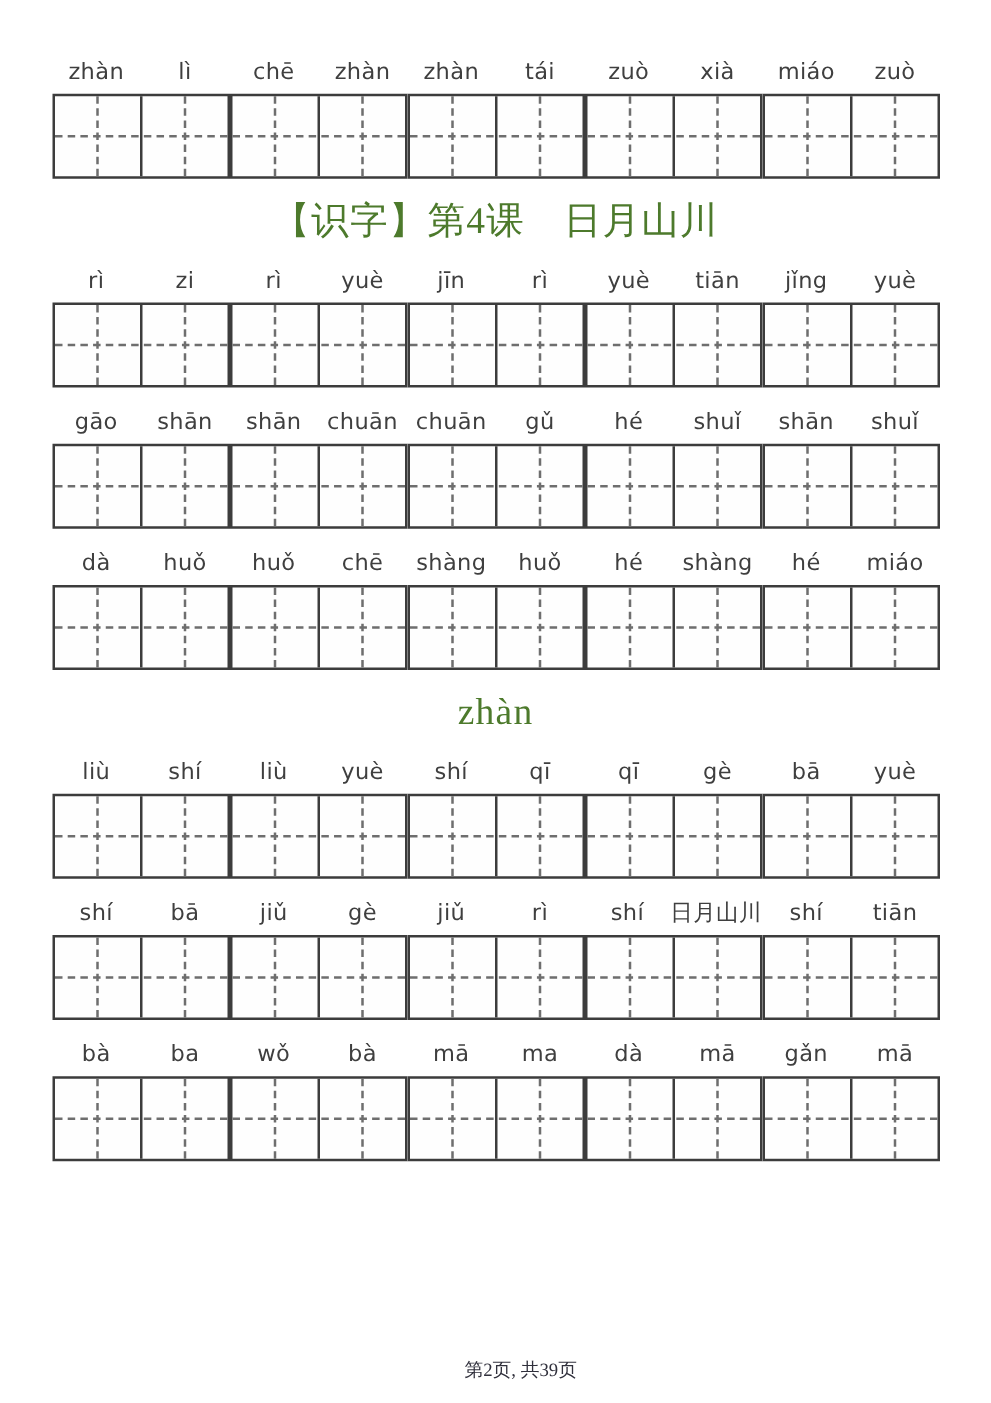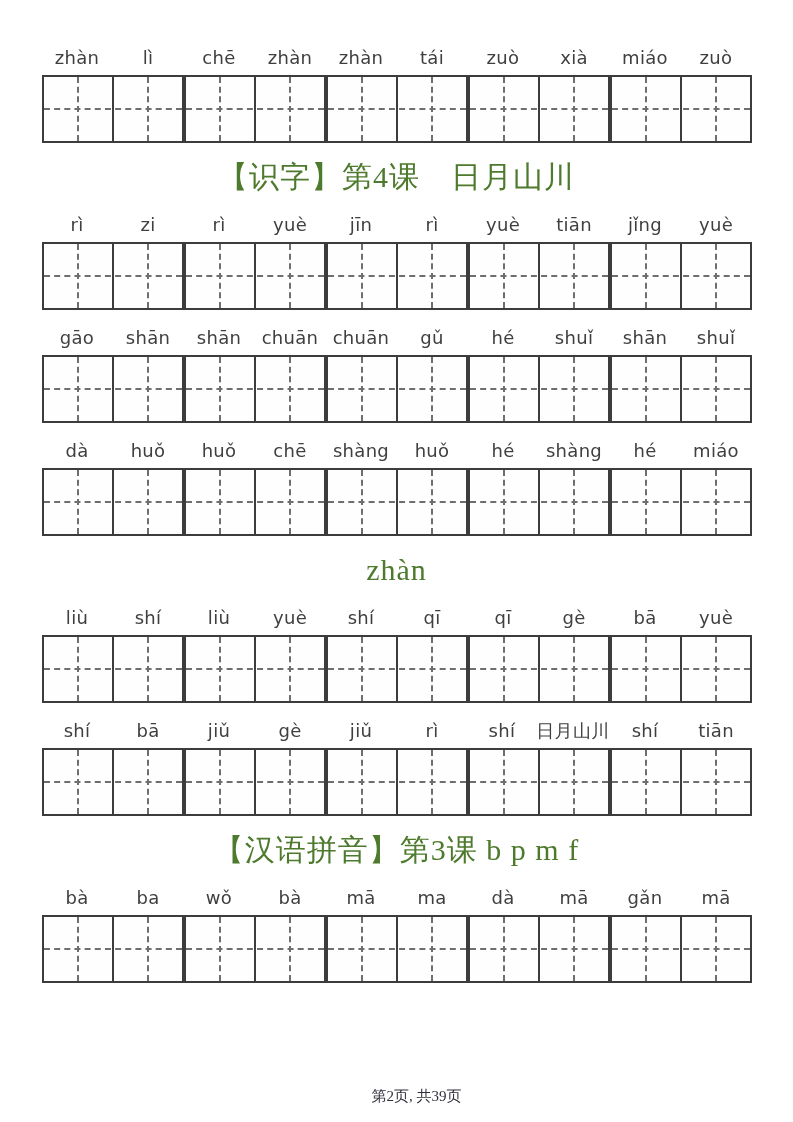--- a/index.html
+++ b/index.html
@@ -393,21 +393,20 @@
           <div class="pinyin-row">
             <span>shí</span>
             <span>tiān</span>
           </div>
           <div class="box">
             <div class="cell"></div>
             <div class="cell"></div>
           </div>
         </div>
       </div>
-      <div class="section-header">【汉语拼音】第3课 b p m f</div>
       <div class="grid-row">
         <div class="unit">
           <div class="pinyin-row">
             <span>bà</span>
             <span>ba</span>
           </div>
           <div class="box">
             <div class="cell"></div>
             <div class="cell"></div>
           </div>

